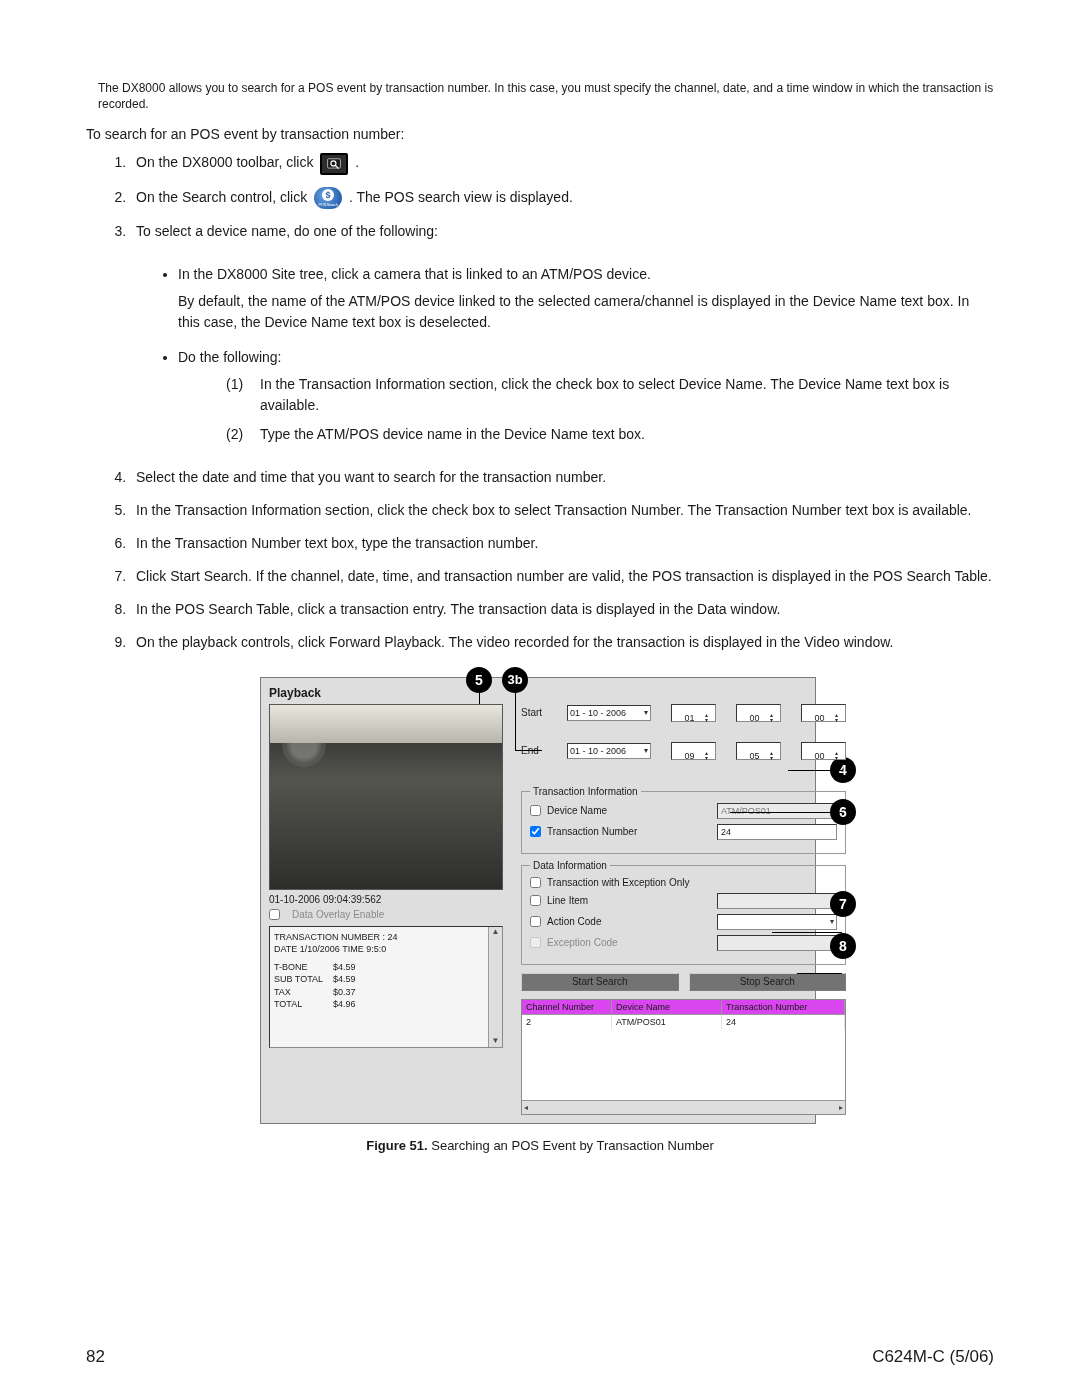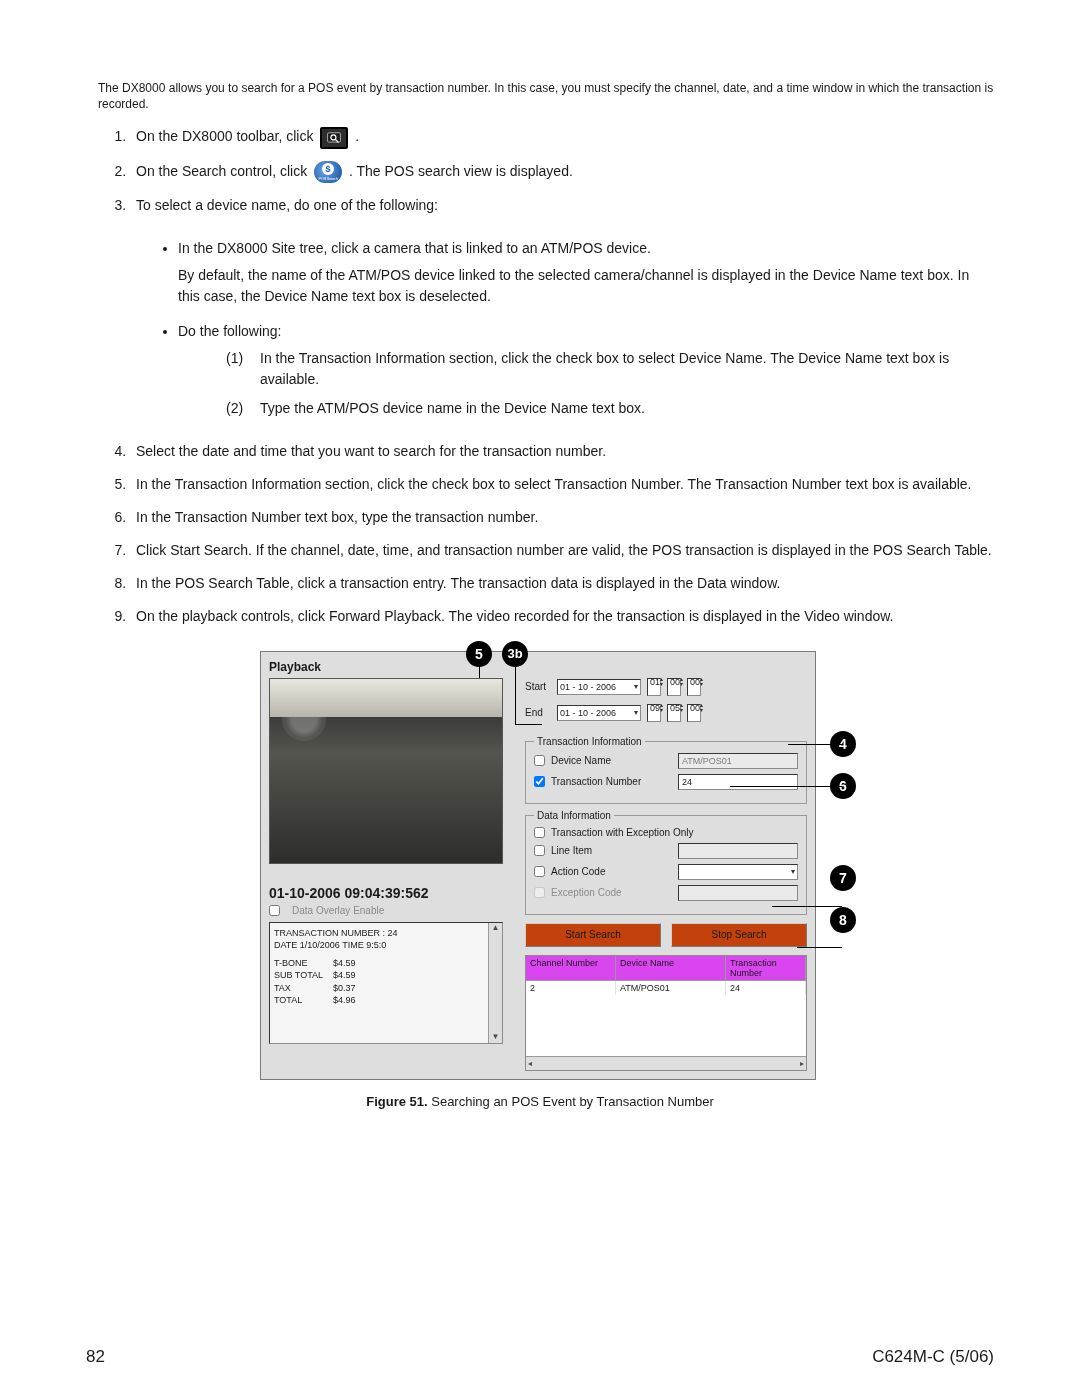--- a/index.html
+++ b/index.html
@@ -32,47 +32,47 @@
 .leader{position:absolute;background:#000;height:1.4px}
 .leader-v{position:absolute;background:#000;width:1.4px}
 
 .panel{width:556px;border:1px solid #7a7a7a;background:#dedede;font-family:Tahoma,Arial,sans-serif;font-size:10px;color:#1a1a1a;padding:8px}
 .panel .title{font-weight:bold;font-size:12px;margin-bottom:4px}
 .row{display:flex}
 .vidcol{width:238px}
 .video{width:234px;height:186px;background:linear-gradient(180deg,#4b4b49 0%,#3a3a38 20%,#55554f 40%,#2d2d2b 100%);border:1px solid #555;position:relative;overflow:hidden}
 .video::before{content:"";position:absolute;left:12px;top:18px;width:44px;height:44px;border-radius:50%;background:radial-gradient(circle,#bfbfbd 40%,#6a6a68 60%);opacity:.4}
 .video .ceil{position:absolute;top:0;left:0;right:0;height:38px;background:linear-gradient(180deg,#e8e6dd,#b8b6ac)}
-.ts{font-weight:bold;font-size:14px;margin-top:21px}
+.ts{font-weight:normal;font-size:10px;margin-top:4px}
 .chk{display:flex;align-items:center;gap:12px;margin-top:4px;color:#8a8a8a}
 .chk input{margin:0}
 .databox{margin-top:6px;width:234px;height:122px;border:1px inset #8a8a8a;background:#f5f5f5;padding:4px;font-size:9px;line-height:1.35;position:relative}
 .databox .sb{position:absolute;right:0;top:0;bottom:0;width:14px;background:#dedede;border-left:1px solid #9a9a9a;display:flex;flex-direction:column;justify-content:space-between;align-items:center}
 .sb .arr{font-size:8px;color:#4a4a4a}
 .databox table{border-collapse:collapse}
 .databox td{padding:0 10px 0 0;white-space:nowrap}
 
 .rcol{flex:1;padding-left:18px;display:flex;flex-direction:column;gap:6px}
-.field-row{display:flex;align-items:center;gap:6px;margin-bottom:8px}
+.field-row{display:flex;align-items:center;gap:20px;margin-bottom:20px}
 .field-row .lbl{width:26px}
 .datebox{width:84px;height:16px;border:1px inset #8a8a8a;background:#fff;font-size:9px;padding:0 2px;display:flex;align-items:center;justify-content:space-between}
 .datebox .dd{font-size:8px;color:#333}
-.spin{width:14px;height:16px;border:1px inset #8a8a8a;background:#fff;font-size:9px;display:flex;align-items:flex-end;padding:8px 2px;position:relative}
+.spin{width:45px;height:16px;border:1px inset #8a8a8a;background:#fff;font-size:9px;display:flex;align-items:flex-start;padding:8px 2px;position:relative}
 .spin .v{flex:1;text-align:center}
 .spin .sbtn{width:8px;display:flex;flex-direction:column;font-size:6px;line-height:5px;color:#333}
 fieldset{border:1px solid #9a9a9a;padding:6px 8px 8px 8px;margin:0}
 legend{font-size:10px;padding:0 3px}
 .frow{display:flex;align-items:center;gap:6px;margin-bottom:5px}
 .frow .flbl{flex:1}
 .txt{width:120px;height:16px;border:1px inset #8a8a8a;background:#fff;font-size:9px;padding:0 3px;display:flex;align-items:center}
 .txt.disabled{background:#eaeaea;color:#7a7a7a}
 .combo{width:120px;height:16px;border:1px inset #8a8a8a;background:#fff;font-size:9px;display:flex;align-items:center;justify-content:flex-end;padding:0 2px}
 .combo .dd{font-size:8px;color:#333}
 .btnrow{display:flex;gap:10px;margin-top:2px}
-.wbtn{flex:1;height:24px;border:1px outset #cfcfcf;background:#c2410c;font-size:10px;display:flex;align-items:center;justify-content:center}
+.wbtn{flex:1;height:18px;border:1px outset #cfcfcf;background:#737373;font-size:10px;display:flex;align-items:center;justify-content:center}
 .grid{margin-top:2px;height:116px;border:1px solid #8a8a8a;background:#fff;position:relative;overflow:hidden}
 .ghead{display:flex;background:#d946ef;border-bottom:1px solid #9a9a9a;font-size:9px}
 .ghead div{padding:2px 4px;border-right:1px solid #9a9a9a}
 .grow{display:flex;font-size:9px}
 .grow div{padding:2px 4px;border-right:1px solid #e2e2e2}
 .c1{width:90px}.c2{width:110px}.c3{flex:1}
 .hsb{position:absolute;left:0;right:0;bottom:0;height:14px;background:#dedede;border-top:1px solid #9a9a9a;display:flex;justify-content:space-between;align-items:center;font-size:8px;color:#4a4a4a;padding:0 2px}
 
 .figcap{text-align:center;font-size:13px;margin-top:14px}
 .figcap b{font-weight:bold}
@@ -81,20 +81,21 @@
 
 input.cb{width:11px;height:11px;margin:0}
 label.dim{color:#8a8a8a}
 </style>
 </head>
 <body>
 
 <div class="page">
 
   <p class="body">The DX8000 allows you to search for a POS event by transaction number. In this case, you must specify the channel, date, and a time window in which the transaction is recorded.</p>
+  <p class="intro">To search for an POS event by transaction number:</p>
 
   <ol class="main">
     <li>
       <span>On the DX8000 toolbar, click </span>
       <span class="icon-btn">
         <svg viewBox="0 0 24 24">
             <rect x="1" y="3" width="22" height="16" rx="2" fill="#1d1d1d" stroke="#cfcfcf" stroke-width="1.3"></rect>
             <circle cx="11" cy="11" r="4.3" fill="none" stroke="#fff" stroke-width="2"></circle>
             <line x1="14.2" y1="14.2" x2="19" y2="19" stroke="#fff" stroke-width="2.2" stroke-linecap="round"></line>
           </svg>

